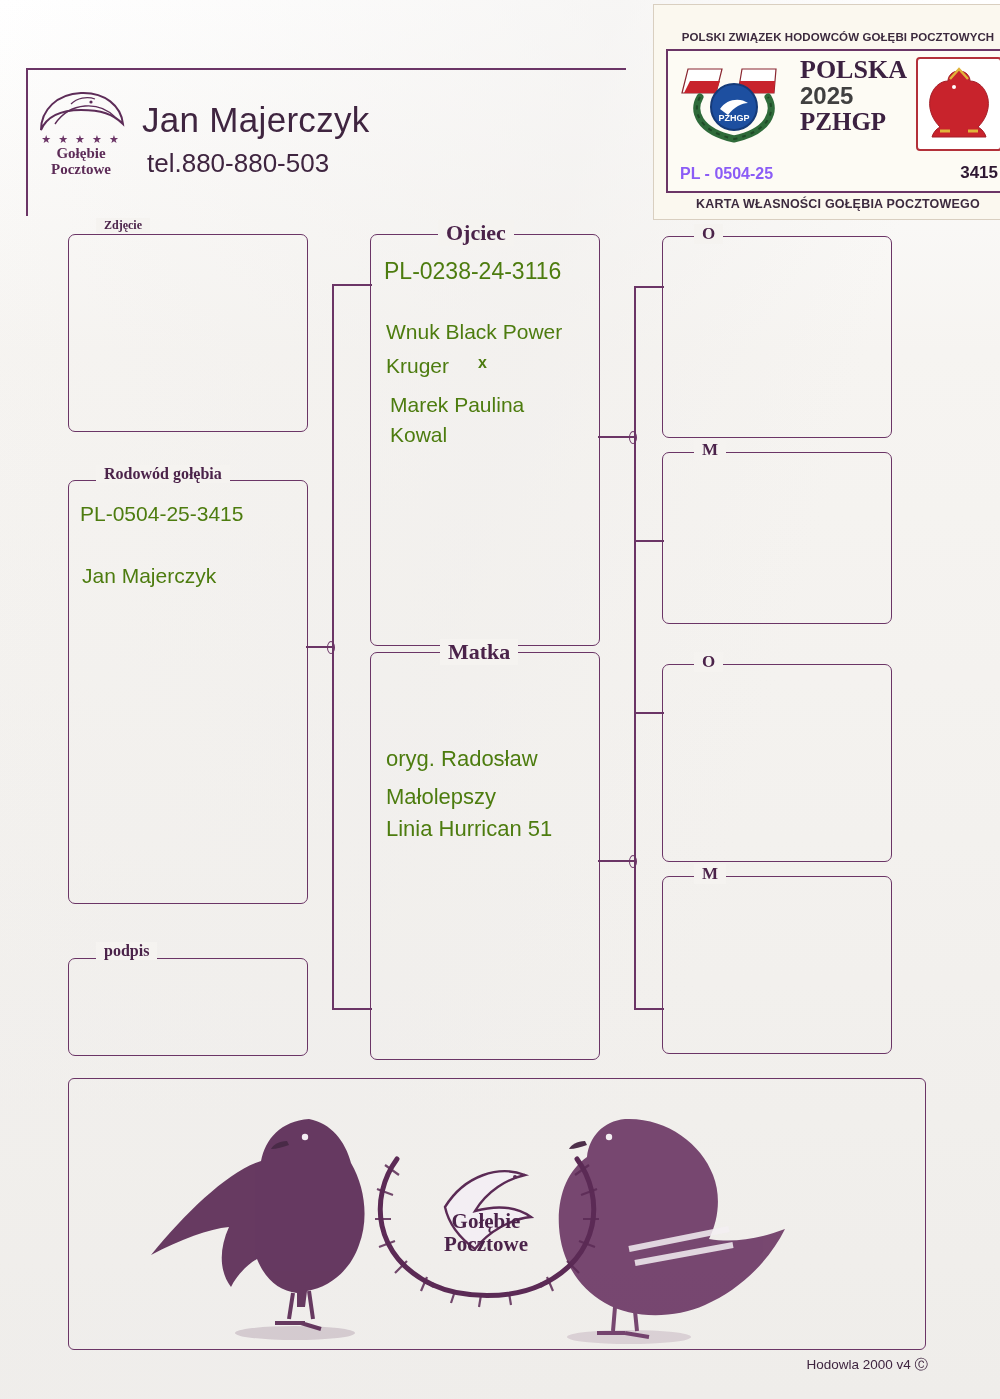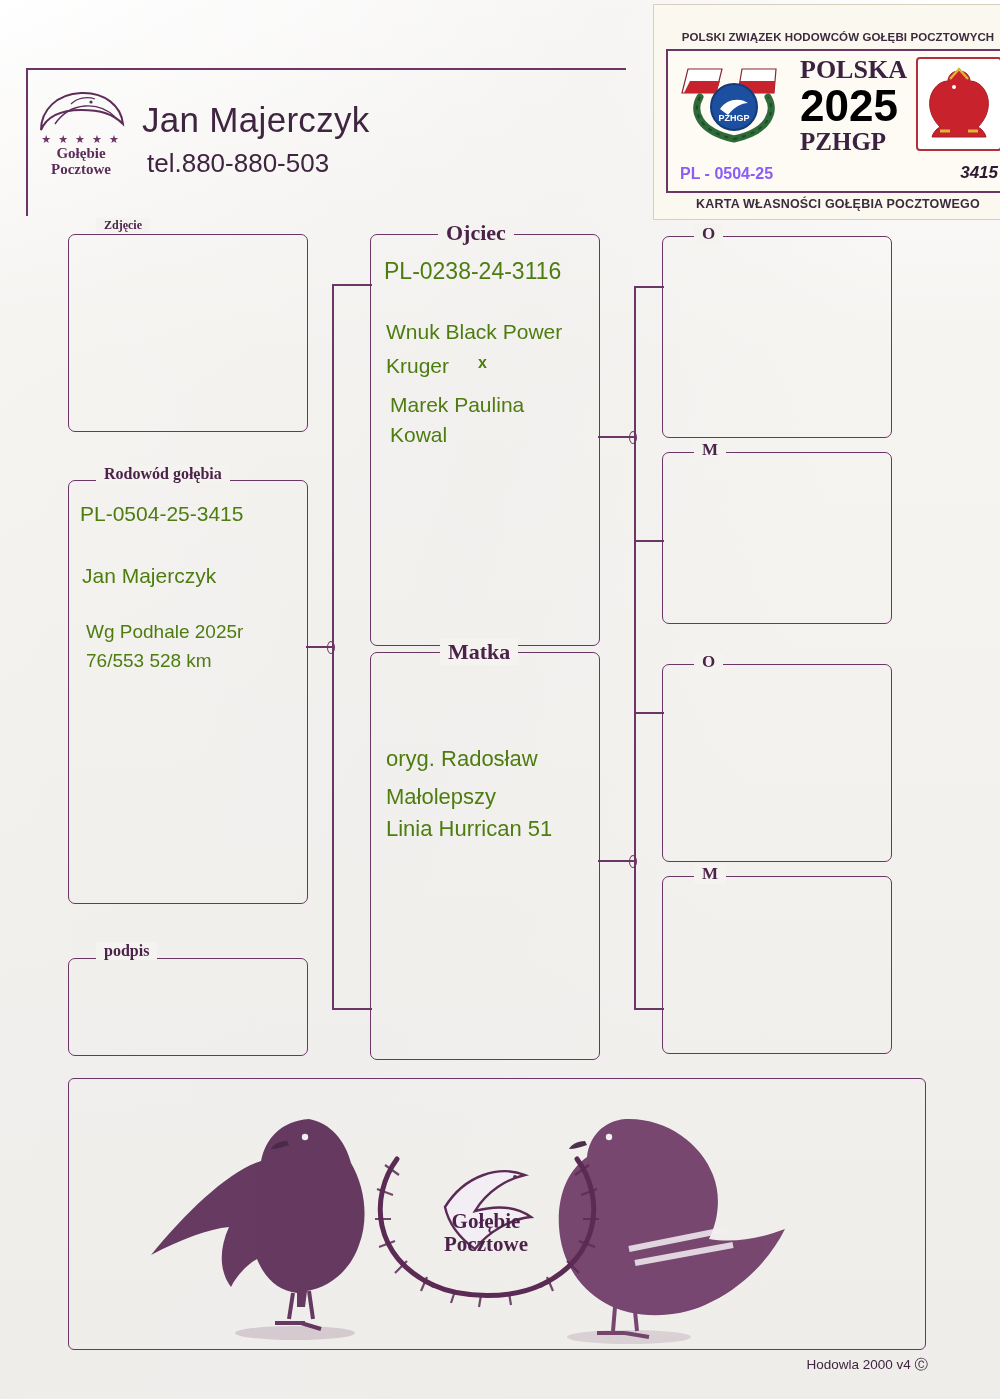--- a/index.html
+++ b/index.html
@@ -124,22 +124,22 @@
   .polska-block .polska {
     font-family: "Liberation Serif", serif;
     font-weight: bold;
     font-size: 26px;
     color: #3c2141;
     line-height: 1;
   }
   .polska-block .year {
     font-family: "Liberation Sans", sans-serif;
     font-weight: bold;
-    font-size: 44px;
-    color: #000000;
+    font-size: 24px;
+    color: #404040;
     line-height: 1;
     margin-top: 1px;
   }
   .polska-block .pzhgp {
     font-family: "Liberation Serif", serif;
     font-weight: bold;
     font-size: 25px;
     color: #3c2141;
     line-height: 1;
     margin-top: 1px;
@@ -155,21 +155,20 @@
     font-size: 16px;
     font-weight: bold;
     color: #8b5cf6;
   }
   .card-num {
     position: absolute;
     right: 12px; bottom: 8px;
     font-size: 17px;
     font-weight: bold;
     color: #2e1832;
-    font-style: italic;
   }
   .pzhgp-footer {
     position: absolute;
     left: 0; bottom: 8px;
     width: 368px;
     text-align: center;
     font-size: 12.5px;
     font-weight: bold;
     color: #3c2a3e;
     letter-spacing: 0.2px;
@@ -339,22 +338,20 @@
     <div class="pzhgp-footer">KARTA  WŁASNOŚCI  GOŁĘBIA  POCZTOWEGO</div>
   </div>
 
   <div class="fbox box-zdjecie"></div>
   <div class="flabel lbl-zdjecie">Zdjęcie</div>
 
   <div class="fbox box-rodowod"></div>
   <div class="flabel lbl-rodowod">Rodowód gołębia</div>
   <div class="ftext rodowod-ring">PL-0504-25-3415</div>
   <div class="ftext rodowod-name">Jan Majerczyk</div>
-  <div class="ftext rodowod-loc">Wg Podhale 2025r
-76/553 528 km</div>
 
   <div class="fbox box-podpis"></div>
   <div class="flabel lbl-podpis">podpis</div>
 
   <div class="fbox box-ojciec"></div>
   <div class="flabel lbl-ojciec">Ojciec</div>
   <div class="ftext ojciec-ring">PL-0238-24-3116</div>
   <div class="ftext ojciec-body">Wnuk Black Power</div>
   <div class="ftext" style="left:386px; top:352px; font-size:21px;">Kruger</div>
   <div class="ftext ojciec-x">x</div>

